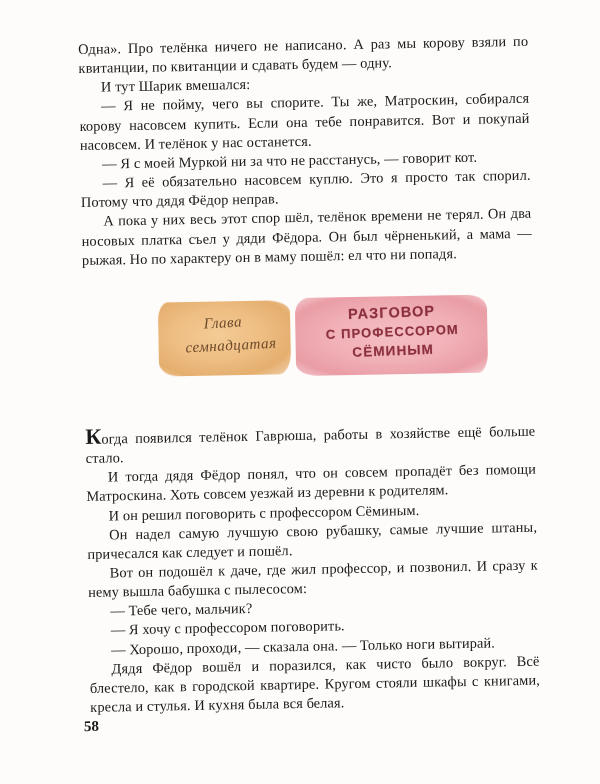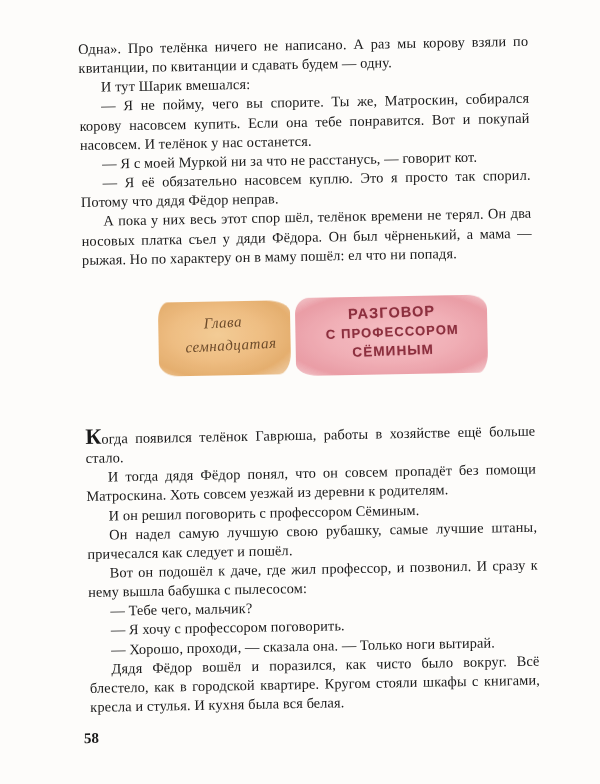--- a/index.html
+++ b/index.html
@@ -119,21 +119,20 @@
   }
   .page-number {
     position: absolute;
     left: 84px;
     top: 718px;
     font-family: "Liberation Serif", serif;
     font-size: 15px;
     font-weight: bold;
     color: #1a1a1a;
     transform: rotate(-1deg);
-    margin-top: 12px;
   }
 </style>
 </head>
 <body>
 
 <div class="page">
   <div class="content">
 
     <div class="block-top">
       <p>Одна». Про телёнка ничего не написано. А раз мы корову взяли по квитанции, по квитанции и сдавать будем — одну.</p>

